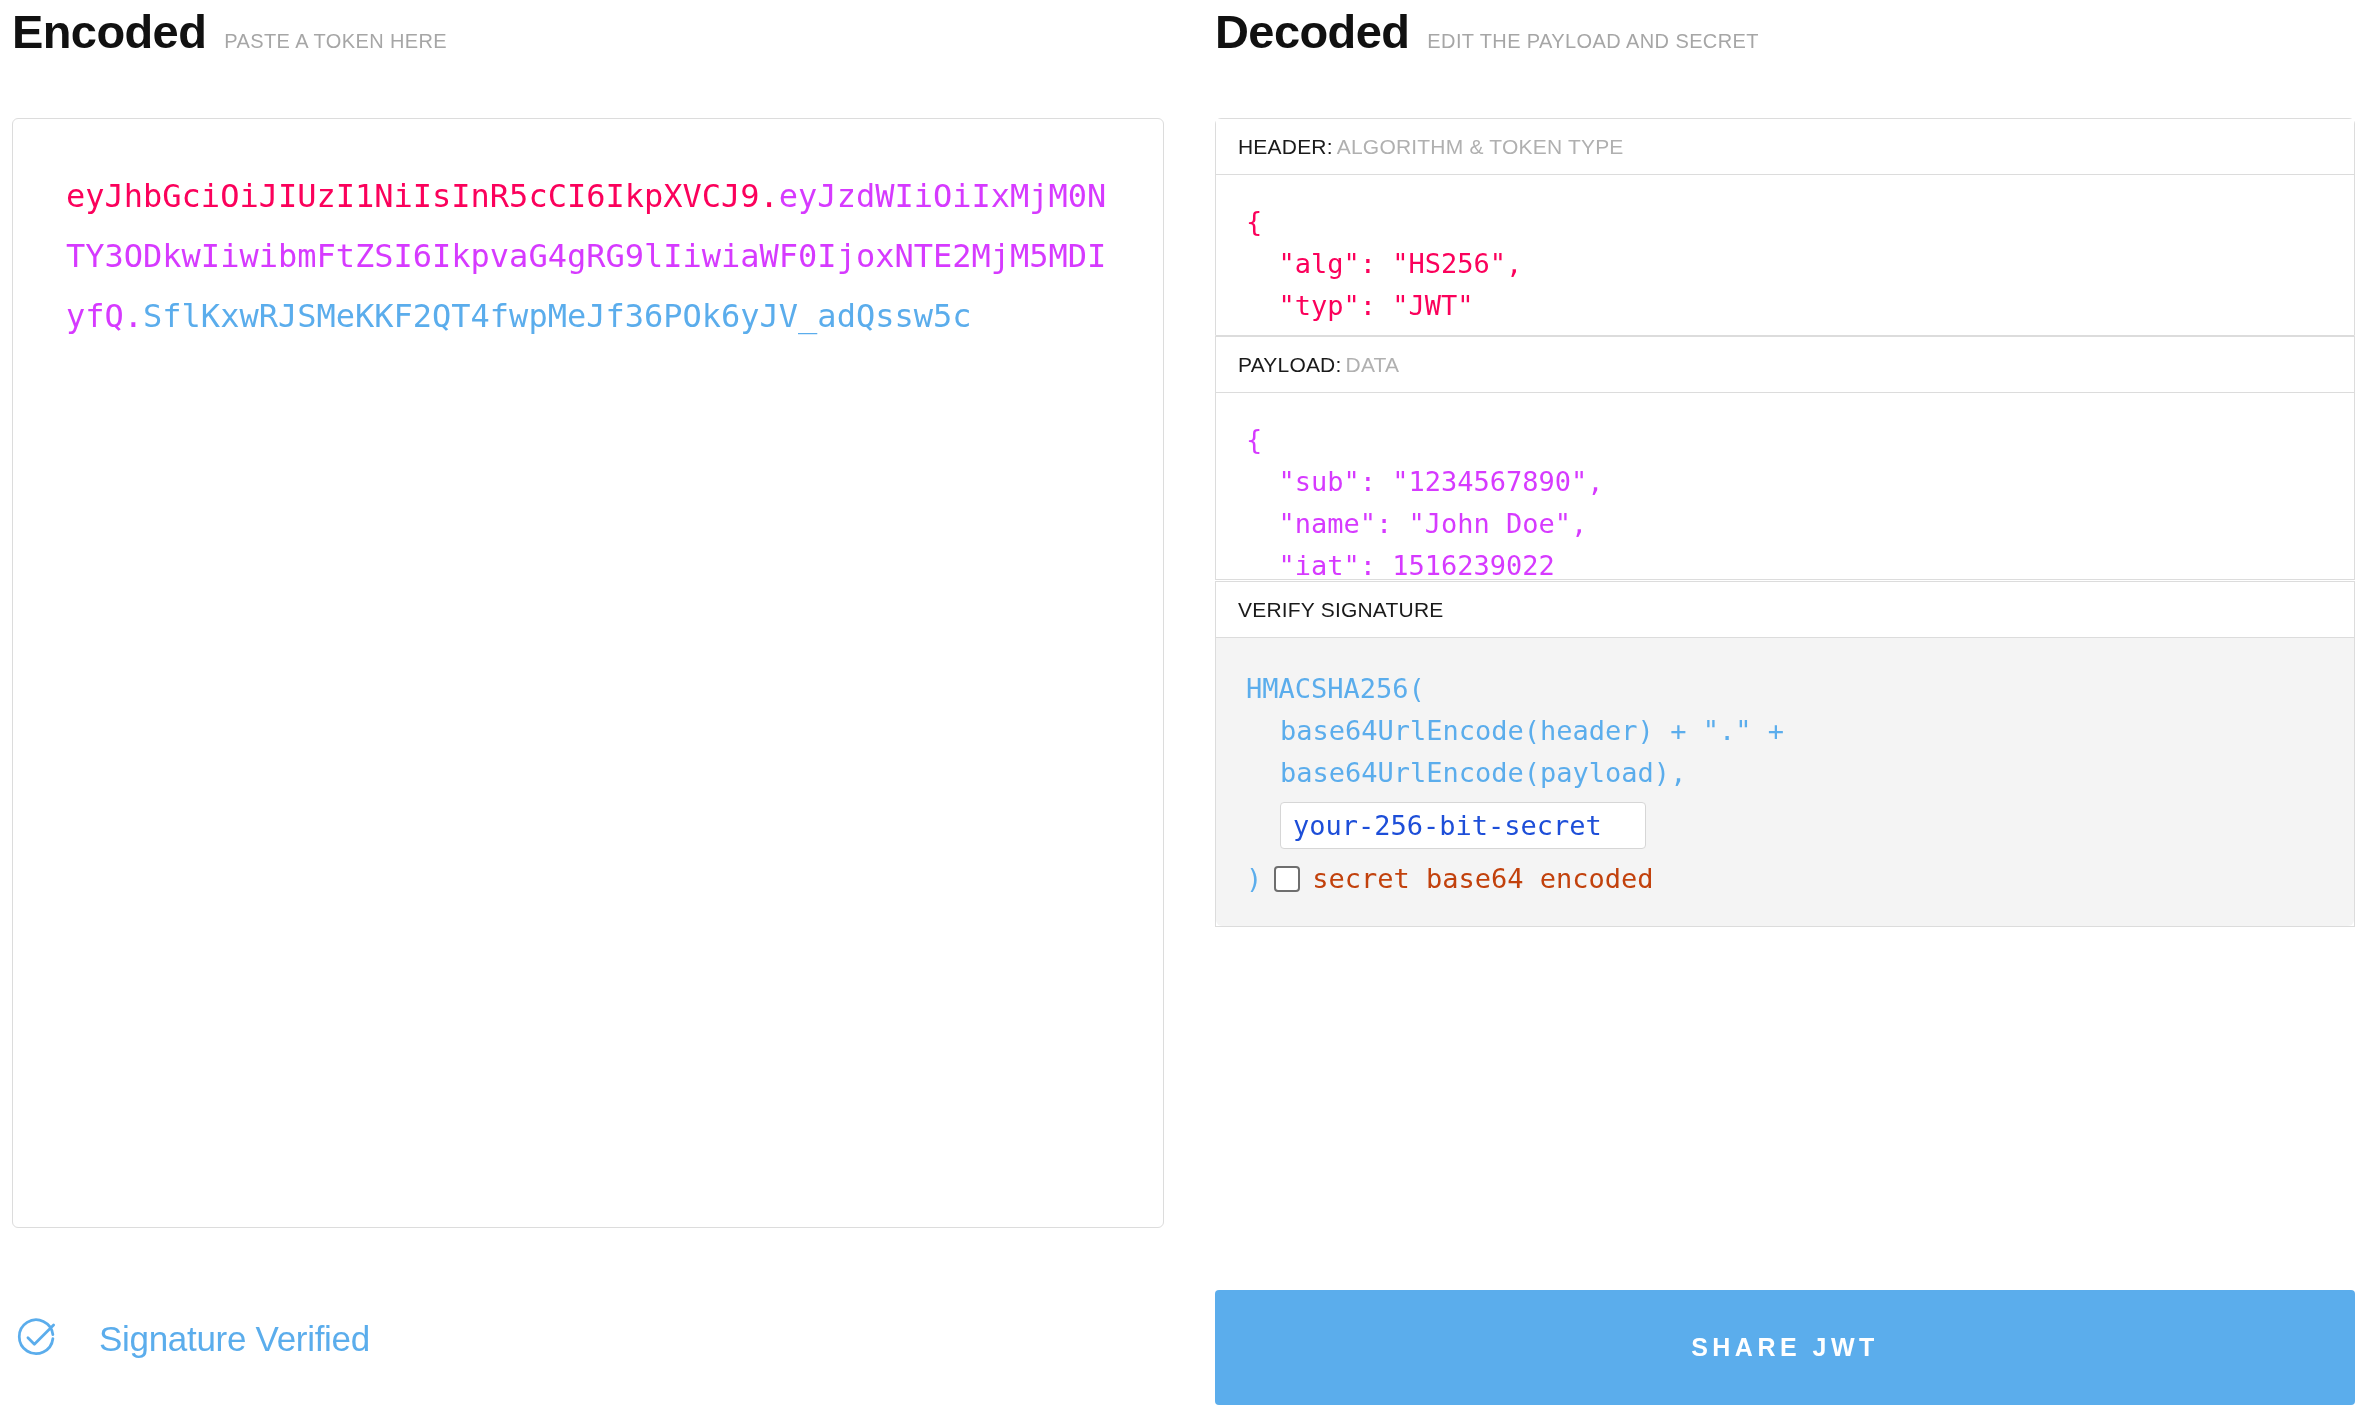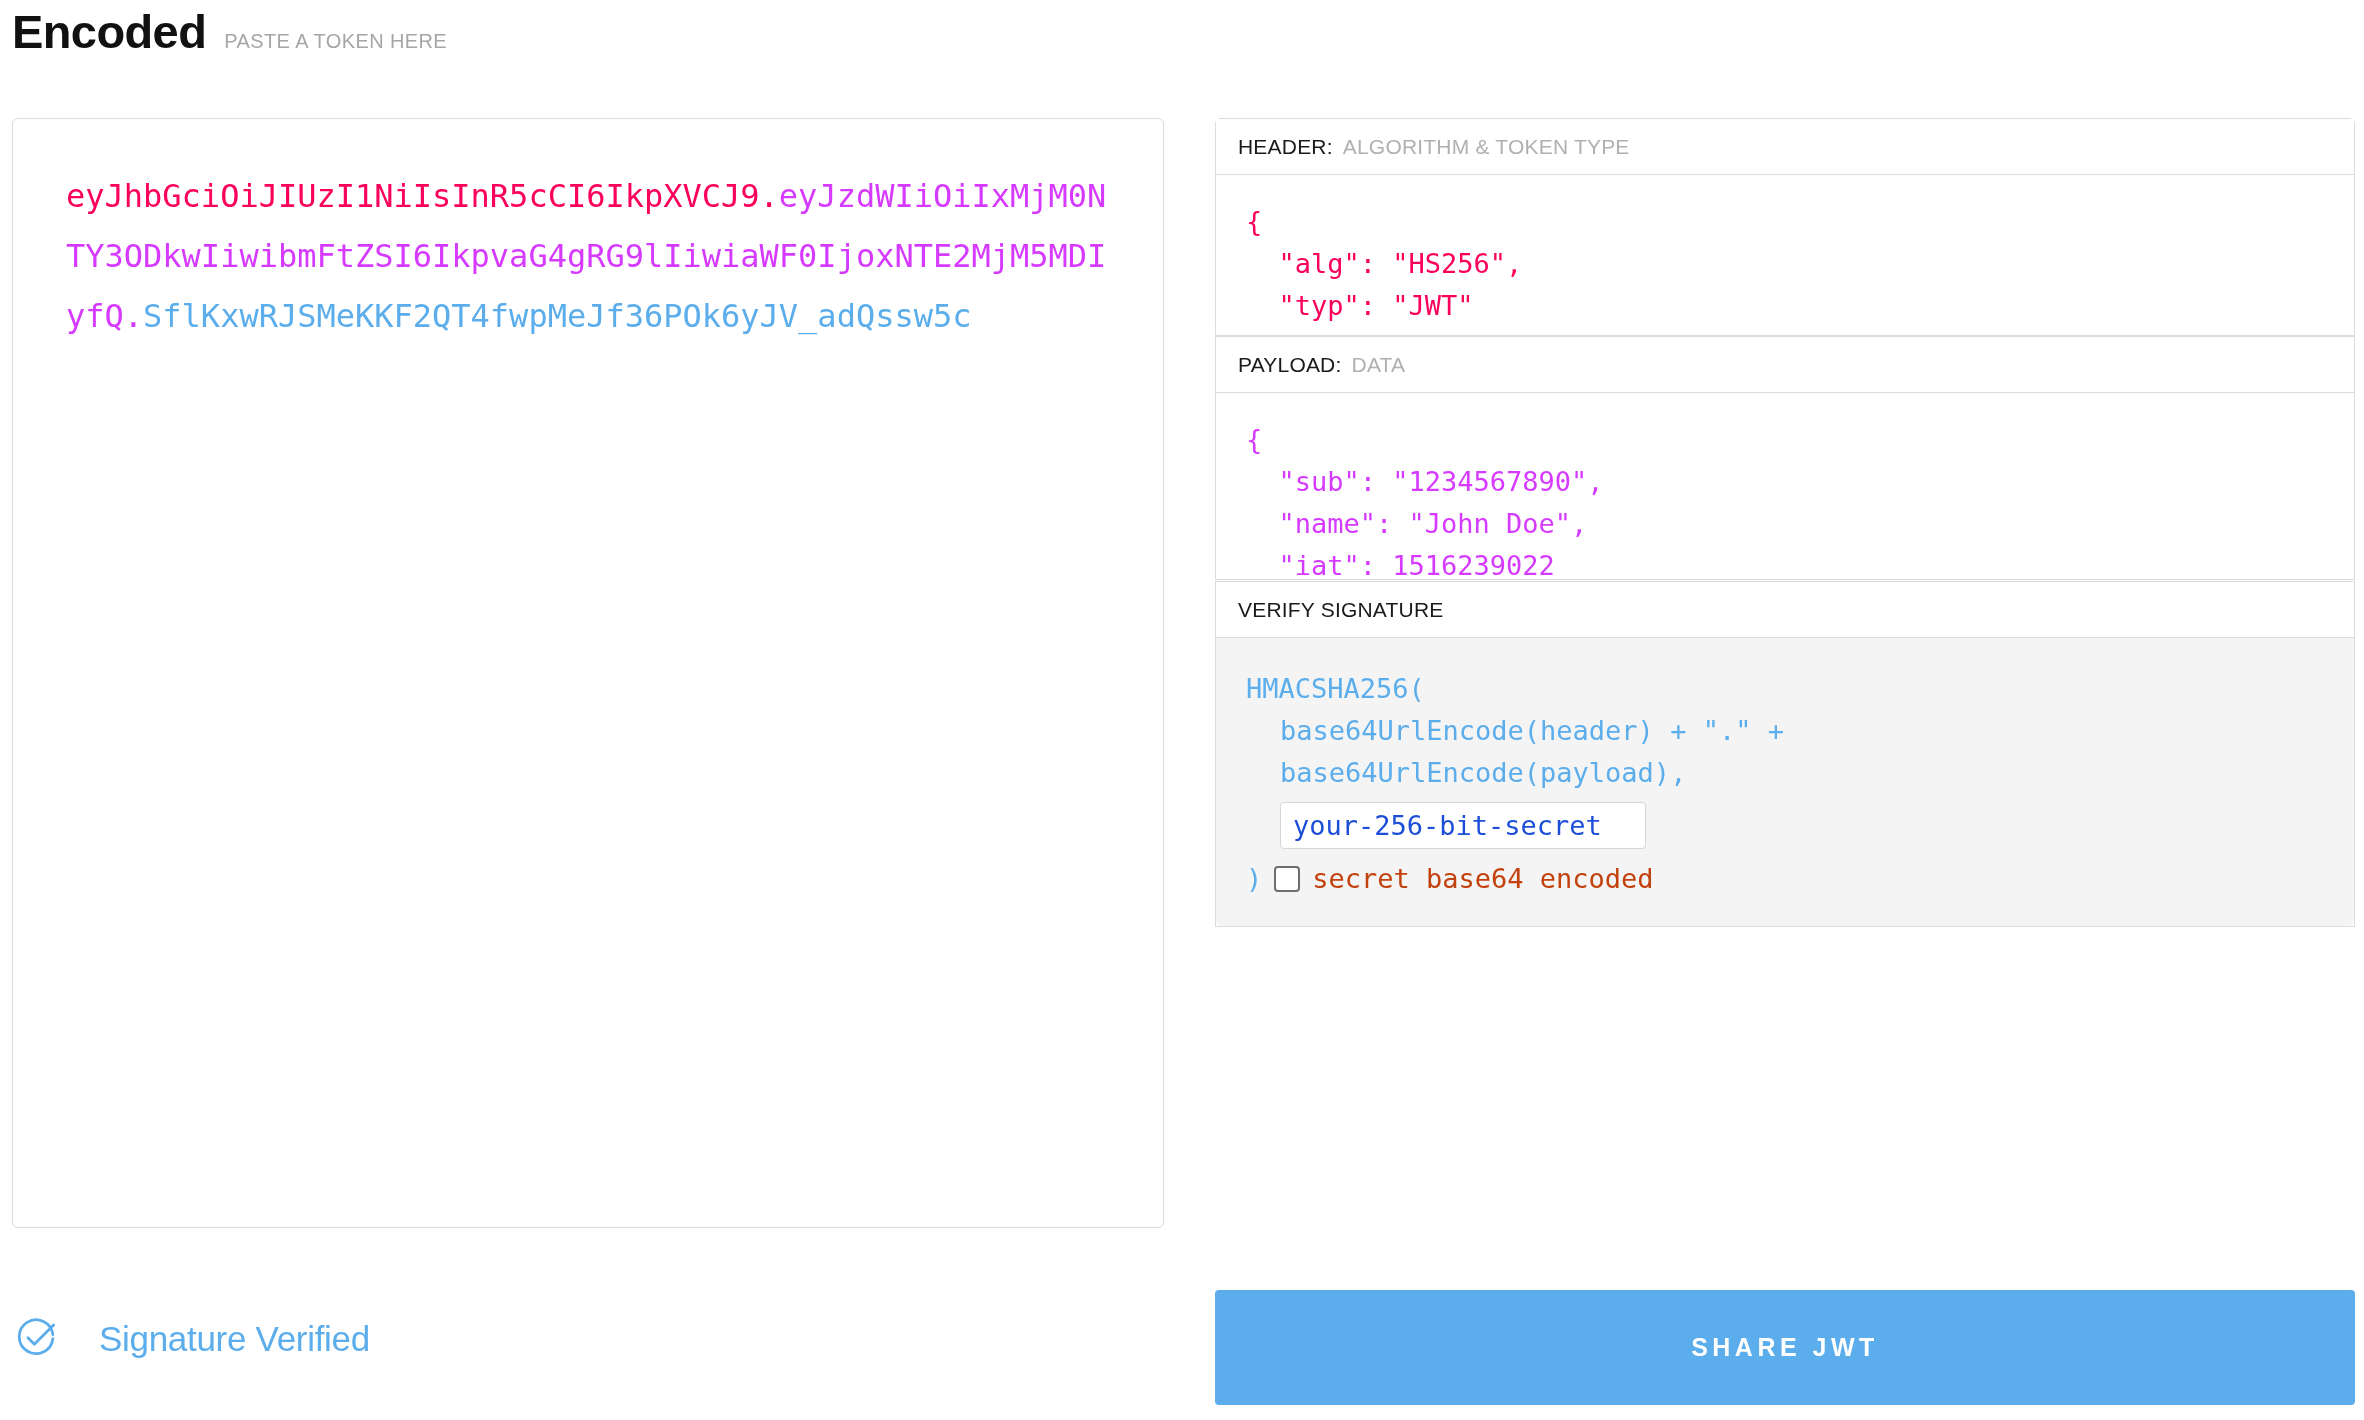--- a/index.html
+++ b/index.html
@@ -87,21 +87,21 @@
   
   .dec-panel {
     position: absolute;
     left: 0;
     width: 1140px;
     border: 1px solid #dcdcdc;
     background: #ffffff;
   }
   .panel-head {
     height: 56px;
-    display: flex; align-items: center; gap: 10px;
+    display: flex; align-items: center; gap: 4px;
     padding: 0 22px;
     background: #ffffff;
     border-bottom: 1px solid #dcdcdc;
     white-space: nowrap;
   }
   .panel-head-label {
     font-size: 21px; color: #1a1a1a; font-weight: 400;
     letter-spacing: 0.2px;
   }
   .panel-head-sub {
@@ -216,20 +216,24 @@
         <path d="M21.2 10.2A9.2 9.2 0 1 0 21.2 12.4" stroke="#5badec" stroke-width="1.5" stroke-linecap="round" fill="none"></path>
         <path d="M7.6 11.9 L11.1 15.4 L21.6 4.9" stroke="#5badec" stroke-width="1.5" stroke-linecap="round" stroke-linejoin="round" fill="none"></path>
       </svg>
       <span class="sig-text">Signature Verified</span>
     </div>
 
   </div>
 
   <div class="col-right">
 
+    <div class="section-head">
+      <span class="section-title">Decoded</span>
+      <span class="section-sub">EDIT THE PAYLOAD AND SECRET</span>
+    </div>
 
     <div class="dec-panel" id="header-panel">
       <div class="panel-head">
         <span class="panel-head-label">HEADER:</span>
         <span class="panel-head-sub">ALGORITHM &amp; TOKEN TYPE</span>
       </div>
       <div class="panel-body">
         <pre class="code code-header">{
   "alg": "HS256",
   "typ": "JWT"

